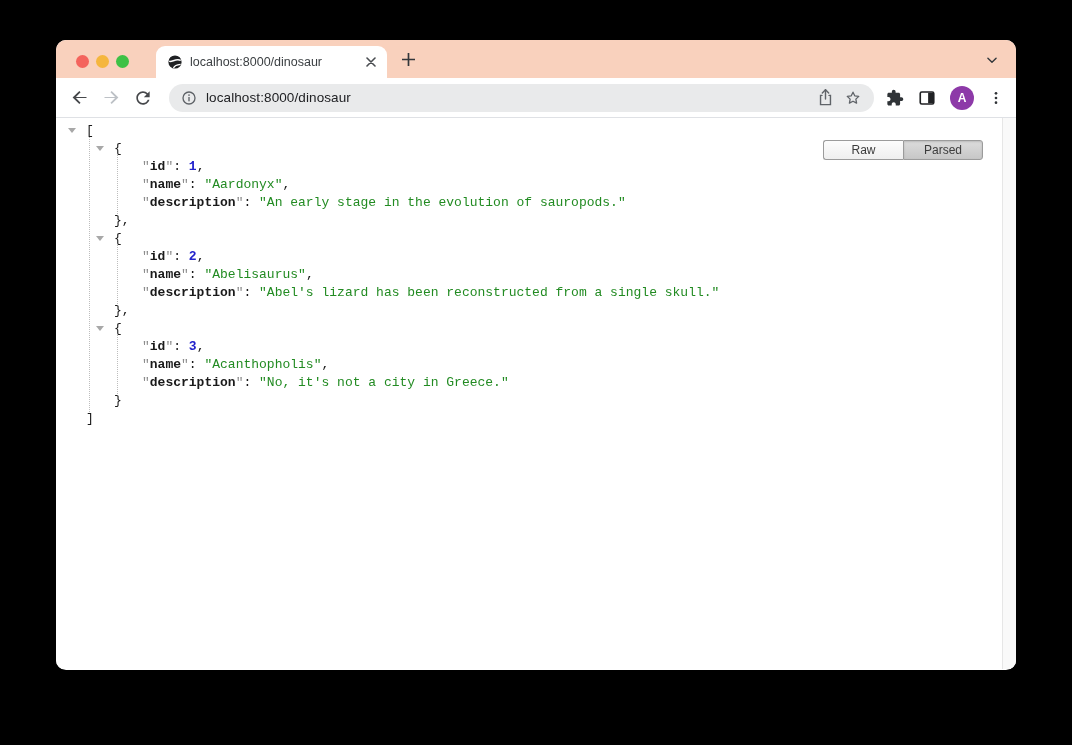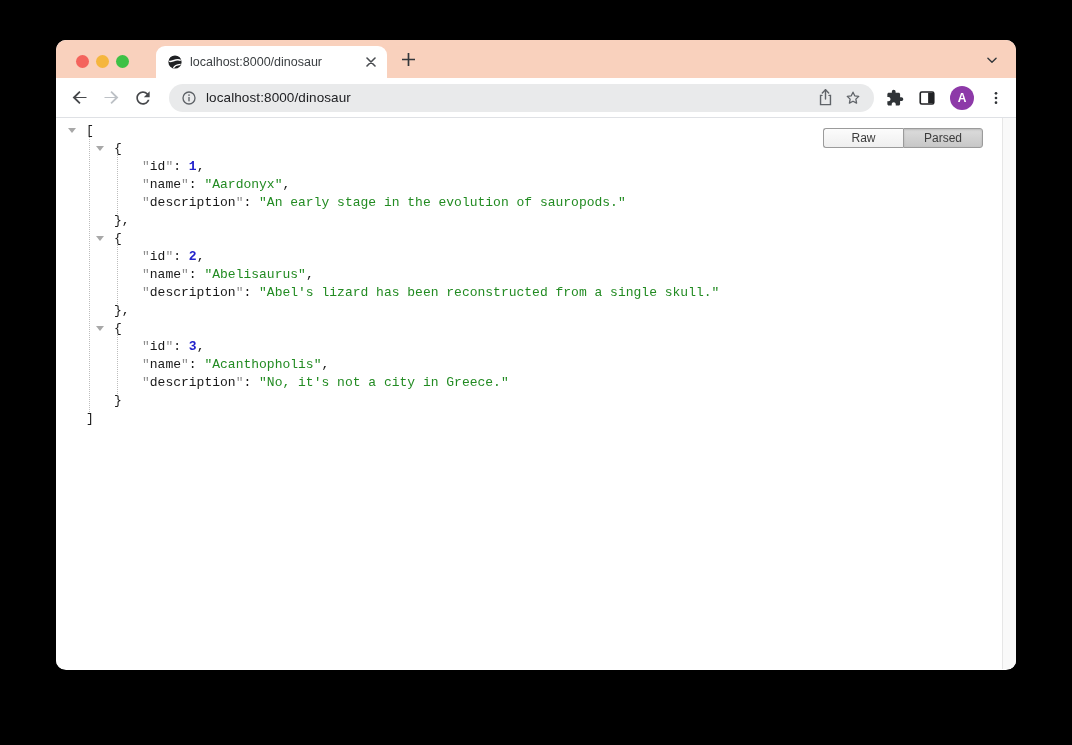--- a/index.html
+++ b/index.html
@@ -25,37 +25,37 @@
   .omnibox{flex:1;height:28px;margin-left:6px;border-radius:14px;background:#e9eaeb;
     display:flex;align-items:center;padding:0 12px;box-sizing:border-box;cursor:text;}
   .url-text{flex:1;margin-left:9px;font-size:13.5px;color:#202124;white-space:nowrap;
     overflow:hidden;letter-spacing:.1px;}
   .pill-icon{margin-left:10px;}
   .tool-icons{display:flex;align-items:center;margin-left:12px;gap:14px;}
   .avatar{width:24px;height:24px;border-radius:50%;background:var(--avatar,#8d39a8);color:#fff;
     font-size:12px;font-weight:bold;display:flex;align-items:center;justify-content:center;cursor:pointer;}
   
   .content{position:relative;height:551px;background:#fff;}
-  .view-toggle{position:absolute;top:10px;right:33px;display:flex;z-index:2;}
+  .view-toggle{position:absolute;top:22px;right:33px;display:flex;z-index:2;}
   .vt-btn{width:80px;height:20px;font-size:12px;color:#3c3c3c;border:1px solid #9b9b9b;
     cursor:pointer;font-family:"Liberation Sans",sans-serif;padding:0;line-height:18px;}
   .vt-raw{border-radius:3px 0 0 3px;border-right:none;background:linear-gradient(#fcfcfc,#efefef);}
   .vt-parsed{border-radius:0 3px 3px 0;background:linear-gradient(#dcdcdc,#c7c7c7);
     box-shadow:inset 0 1px 2px rgba(0,0,0,.15);}
   .scroll-track{position:absolute;right:0;top:0;width:14px;height:100%;background:#f9f9f9;
     border-left:1px solid #e6e6e6;box-sizing:border-box;cursor:default;}
   .json-tree{position:absolute;left:12px;top:4px;font-family:"Liberation Mono",monospace;
     font-size:13px;line-height:18px;color:#1a1a1a;}
   .row{position:relative;height:18px;white-space:pre;}
   .caret{position:absolute;top:6px;width:0;height:0;border-left:4px solid transparent;
     border-right:4px solid transparent;border-top:5px solid #a8a8a8;cursor:pointer;}
   .guide{position:absolute;width:0;border-left:1px dotted #bdbdbd;}
   .tok{display:inline-block;}
   .q{color:#8d8d8d;}
-  .key{font-weight:normal;color:var(--c-key,#1a1a1a);}
+  .key{font-weight:bold;color:var(--c-key,#1a1a1a);}
   .str{color:var(--c-str,#228b22);}
   .num{color:var(--c-num,#2222cc);font-weight:bold;}
   .p{color:#1a1a1a;}
 </style>
 </head>
 <body>
 
 <div class="window">
 
   <div class="tabstrip">

